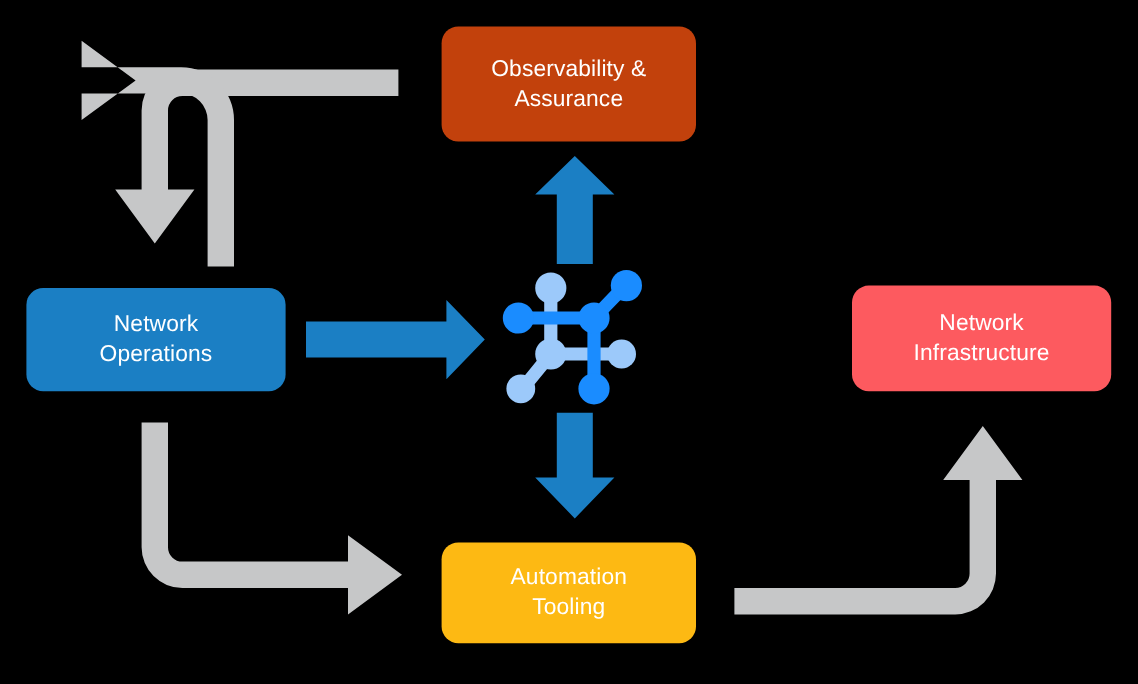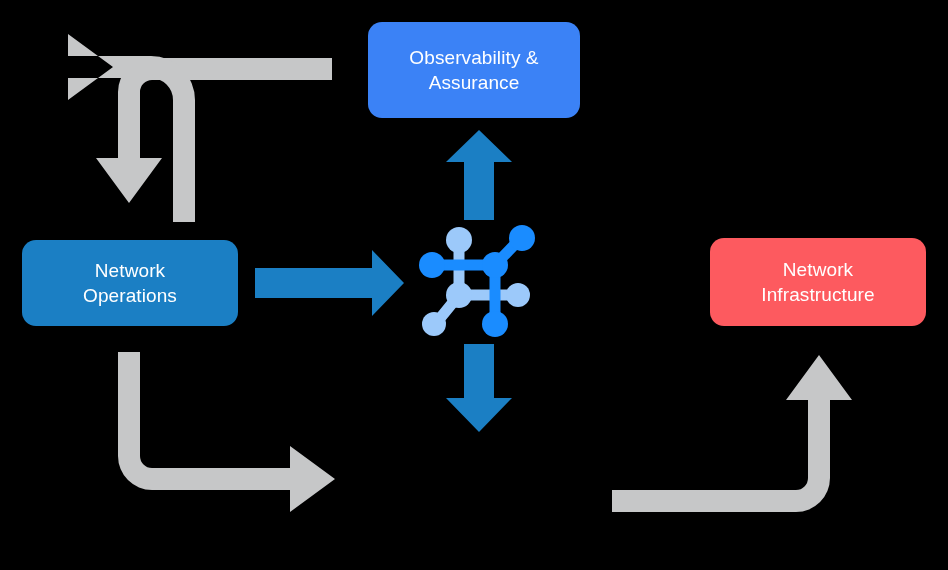--- a/index.html
+++ b/index.html
@@ -104,29 +104,33 @@
       <g fill="#1a8cff">
         <circle cx="432" cy="265" r="13"></circle>
         <circle cx="495" cy="265" r="13"></circle>
         <circle cx="522" cy="238" r="13"></circle>
         <circle cx="495" cy="324" r="13"></circle>
       </g>
     </g>
 
   </svg>
 
-  <div class="node-box" id="box-observability" style="background:#3b82f6;">
+  <div class="node-box" id="box-observability" style="background:#c2410c;">
     <span class="node-label">Observability &amp;
 Assurance</span>
   </div>
 
   <div class="node-box" id="box-network-operations" style="background:#1b7fc4;">
     <span class="node-label">Network
 Operations</span>
   </div>
 
   <div class="node-box" id="box-network-infrastructure" style="background:#fd5a5f;">
     <span class="node-label">Network
 Infrastructure</span>
   </div>
 
+  <div class="node-box" id="box-automation-tooling" style="background:#fdb913;">
+    <span class="node-label">Automation
+Tooling</span>
+  </div>
 
 </div>
 
 </body></html>

